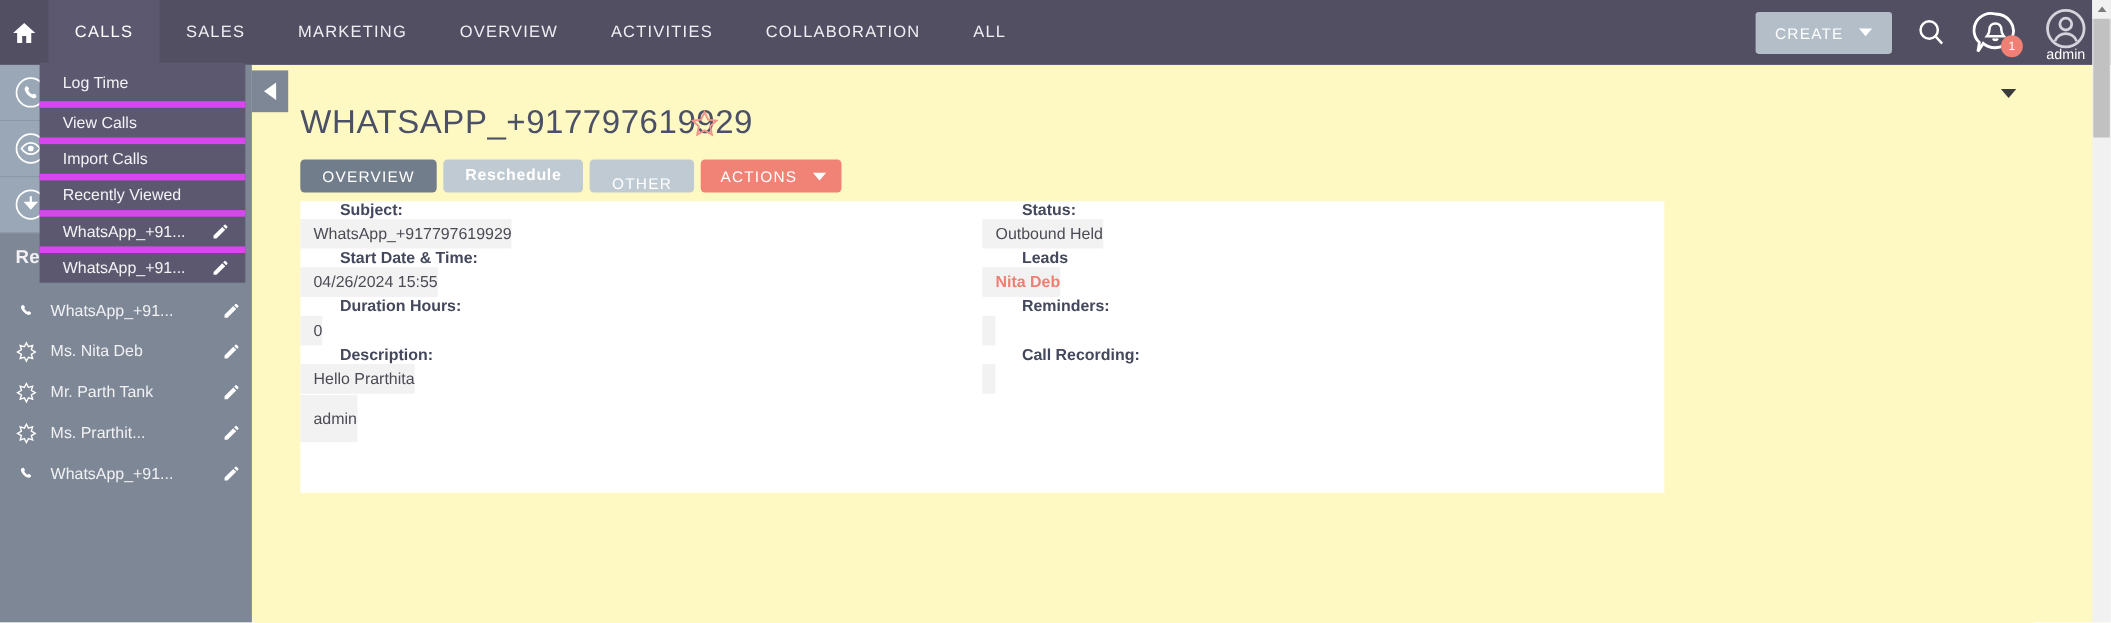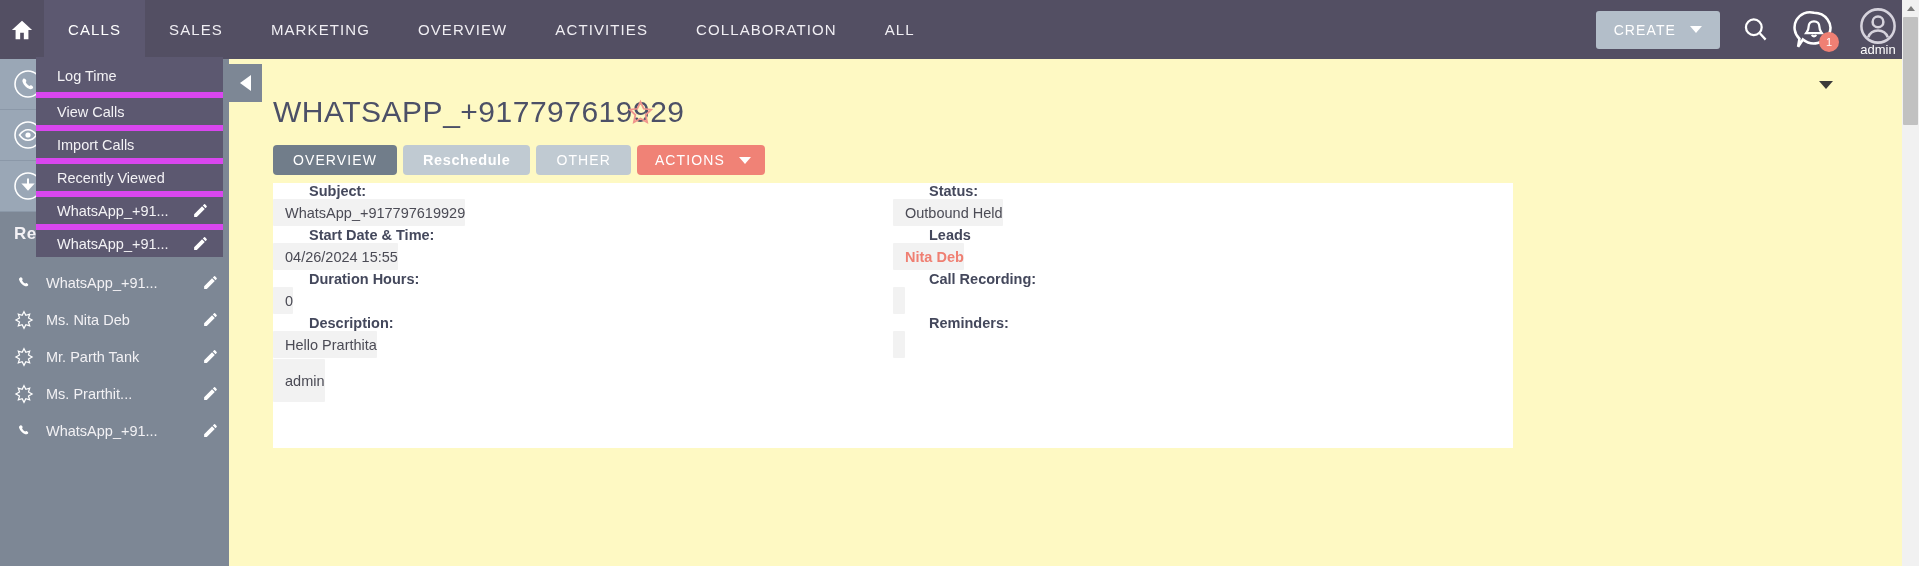--- a/index.html
+++ b/index.html
@@ -121,21 +121,21 @@
     position: absolute; left: 398px; top: 40px;
     width: 27px; height: 27px; stroke: #f0948c; fill: none; stroke-width: 1.6; cursor: pointer;
   }
   .tabbar { position: absolute; left: 44px; top: 86px; display: flex; gap: 6px; align-items: center; }
   .tab {
     height: 30px; padding: 0 20px; border-radius: 4px; border: none;
     display: flex; align-items: center; font-size: 14px; letter-spacing: 1.1px;
     font-family: "Liberation Sans", sans-serif; cursor: pointer; color: #ffffff;
   }
   .tab.sel { background: #717d8a; }
-  .tab.unsel { background: #c0cad2; }
+  .tab.unsel { background: #c0cad2; align-items: flex-end; }
   .tab.mixed { background: #c0cad2; letter-spacing: .6px; font-size: 14.5px; font-weight: bold; }
   .tab.action {
     background: #f08276; gap: 14px; padding: 0 14px 0 18px;
   }
   .tab.action .caret-down { border-top-color: #ffffff; }
 
   .panel {
     position: absolute; left: 44px; top: 124px; width: 1240px; height: 265px;
     background: #ffffff;
   }
@@ -373,25 +373,25 @@
         <div class="col" id="fields-right">
             <div class="frow">
               <div class="flabel">Status:</div>
               <div class="fvalue">Outbound Held</div>
             </div>
             <div class="frow">
               <div class="flabel">Leads</div>
               <div class="fvalue link">Nita Deb</div>
             </div>
             <div class="frow">
+              <div class="flabel">Reminders:</div>
+              <div class="fvalue"></div>
+            </div>
+            <div class="frow">
               <div class="flabel">Call Recording:</div>
-              <div class="fvalue"></div>
-            </div>
-            <div class="frow">
-              <div class="flabel">Reminders:</div>
               <div class="fvalue"></div>
             </div>
           </div>
       </div>
     </div>
   </div>
 
   <div class="vscroll">
     <div class="vscroll-up">
         <span class="sc-tri-up"></span>

